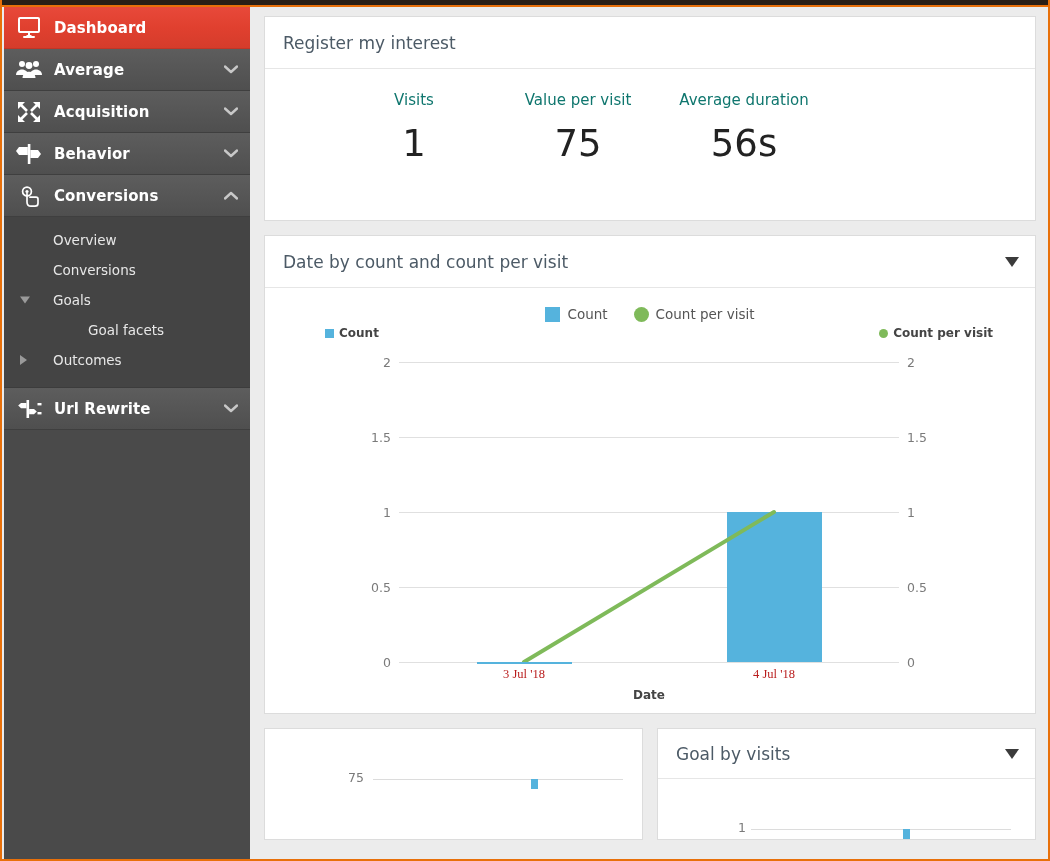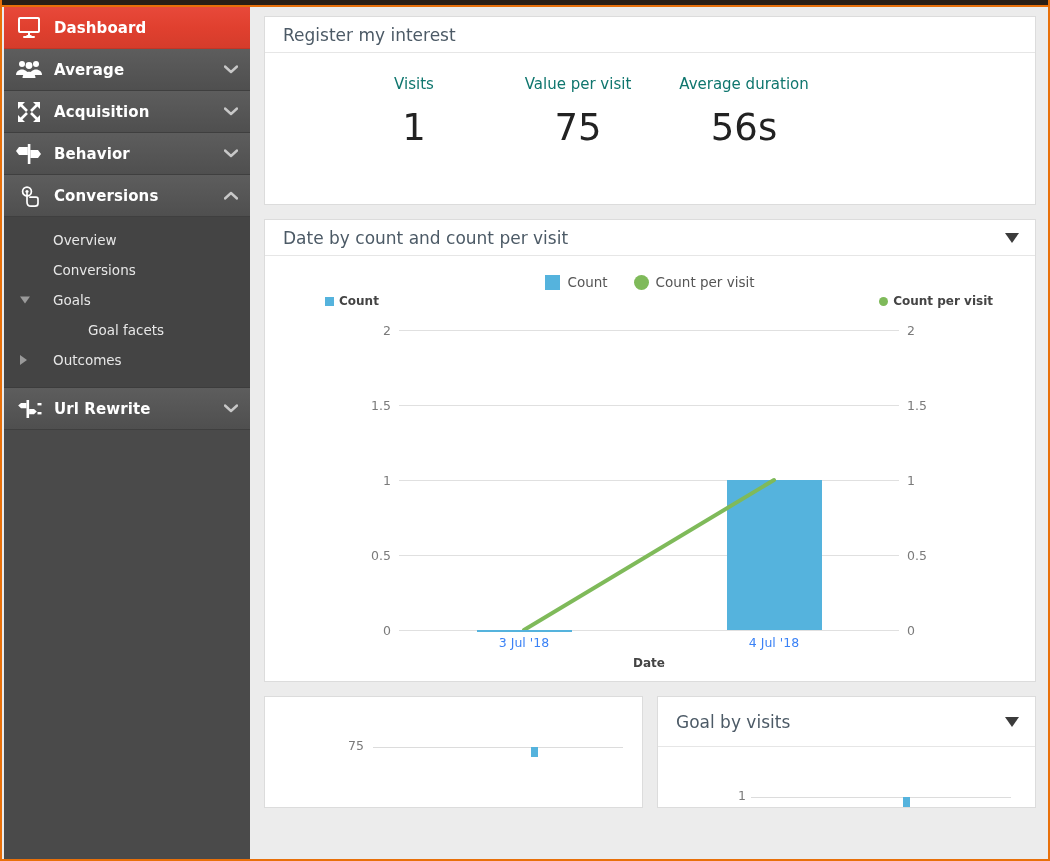--- a/index.html
+++ b/index.html
@@ -100,21 +100,21 @@
     padding: 9px 14px 0 14px;
     overflow: hidden;
   }
   .card {
     background: #ffffff;
     border: 1px solid #dcdcdc;
     margin-bottom: 14px;
   }
   .card-header {
     position: relative;
-    height: 36px;
+    height: 52px;
     display: flex; align-items: center;
     padding: 0 18px;
     border-bottom: 1px solid #e6e6e6;
   }
   .card-title {
     font-size: 17px; color: #4c5a66; font-weight: normal;
     white-space: nowrap; overflow: hidden;
   }
   .card-caret {
     position: absolute; right: 16px; top: 50%; transform: translateY(-50%);
@@ -168,23 +168,24 @@
   .ytick {
     position: absolute;
     font-size: 12.5px; color: #7a7a7a;
     transform: translateY(-50%);
     white-space: nowrap;
   }
   .ytick.left  { right: 100%; margin-right: 8px; text-align: right; }
   .ytick.right { left: 100%;  margin-left: 8px; text-align: left; }
   .xtick {
     position: absolute; top: 100%; margin-top: 5px;
-    font-size: 12.5px; color: #3b82f6;
+    font-size: 12.5px; color: #b91c1c;
     transform: translateX(-50%);
     white-space: nowrap;
+    font-family: Liberation Serif, serif;
   }
   .bar { position: absolute; background: #55b3dd; }
   #xaxis-title {
     position: absolute; left: 134px; width: 500px; top: 400px;
     text-align: center; font-size: 12px; font-weight: bold; color: #444;
   }
 
   
   #bottom-row { display: flex; gap: 14px; }
   .half-card { flex: 1; }

